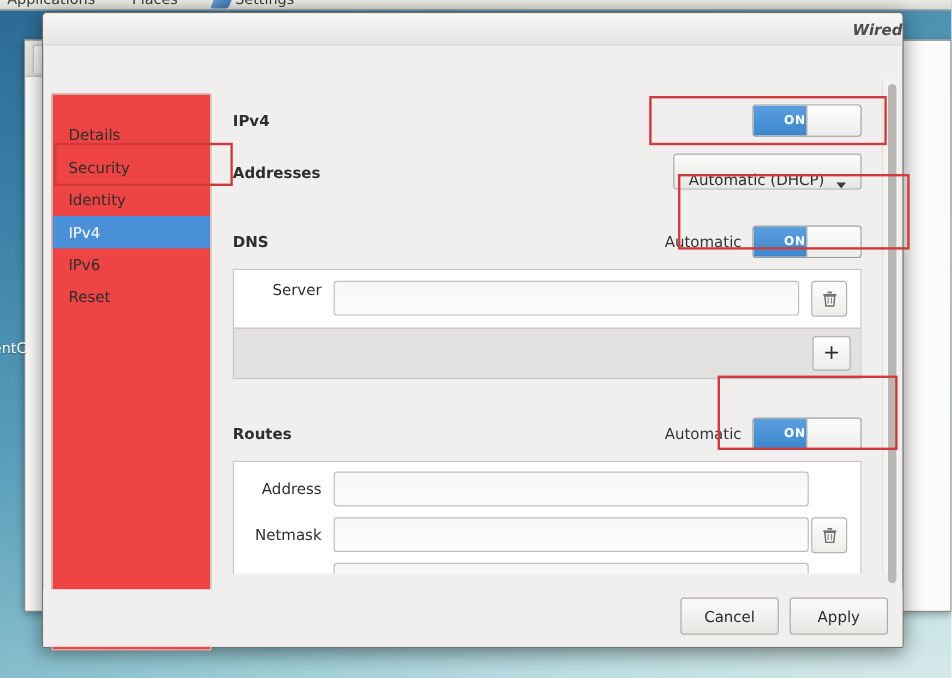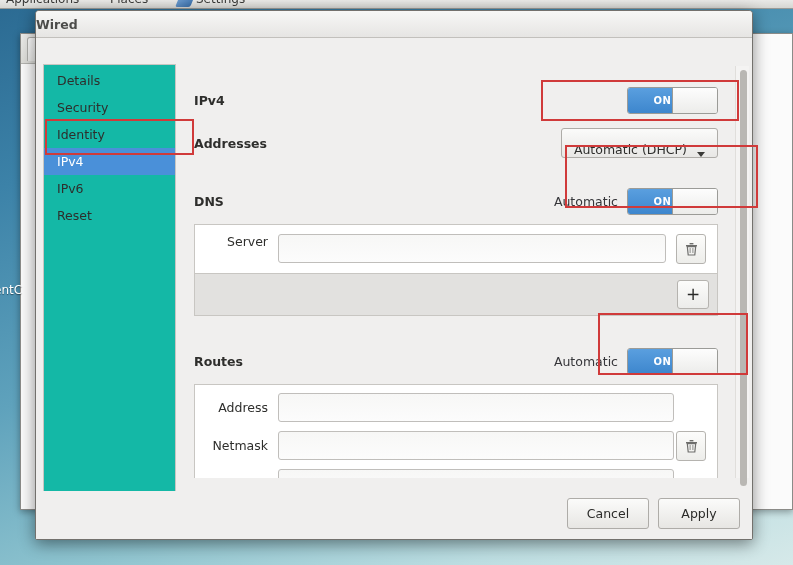--- a/index.html
+++ b/index.html
@@ -63,33 +63,33 @@
     position: absolute; left: 35px; top: 10px; width: 718px; height: 530px;
     background: #f0efee;
     border: 1px solid #73716d; border-radius: 4px 4px 2px 2px;
     box-shadow: 0 4px 16px rgba(0,0,0,.45);
     display: flex; flex-direction: column;
   }
   #titlebar {
     height: 27px; flex: 0 0 27px;
     background: linear-gradient(#f7f7f6, #e6e5e3);
     border-bottom: 1px solid #c2c0bc; border-radius: 3px 3px 0 0;
-    display: flex; align-items: center; justify-content: flex-start;
+    display: flex; align-items: center; justify-content: flex-end; font-style: italic;
   }
   #title-text { font-size: 12.5px; font-weight: bold; color: #4c4c4a; }
 
   #dialog-body {
     flex: 1 1 auto; display: flex; padding: 6px 0 0 0; min-height: 0;
   }
 
   
   #sidebar {
-    flex: 0 0 133px; margin: 20px 0 0 7px;
-    background: #14b8a6; border: 1px solid #c8c6c2;
-    height: 464px; padding-top: 2px;
+    flex: 0 0 133px; margin: 34px 0 0 7px;
+    background: #ef4444; border: 1px solid #c8c6c2;
+    height: 464px; padding-top: 20px;
   }
   .side-item {
     height: 27px; line-height: 27px; padding-left: 13px;
     font-size: 12.5px; color: #2e2e2c; cursor: default;
   }
   .side-item.selected { background: #4a90d9; color: #ffffff; }
 
   
   #content-wrap {
     flex: 1 1 auto; position: relative; margin: 22px 0 0 0; min-width: 0;

